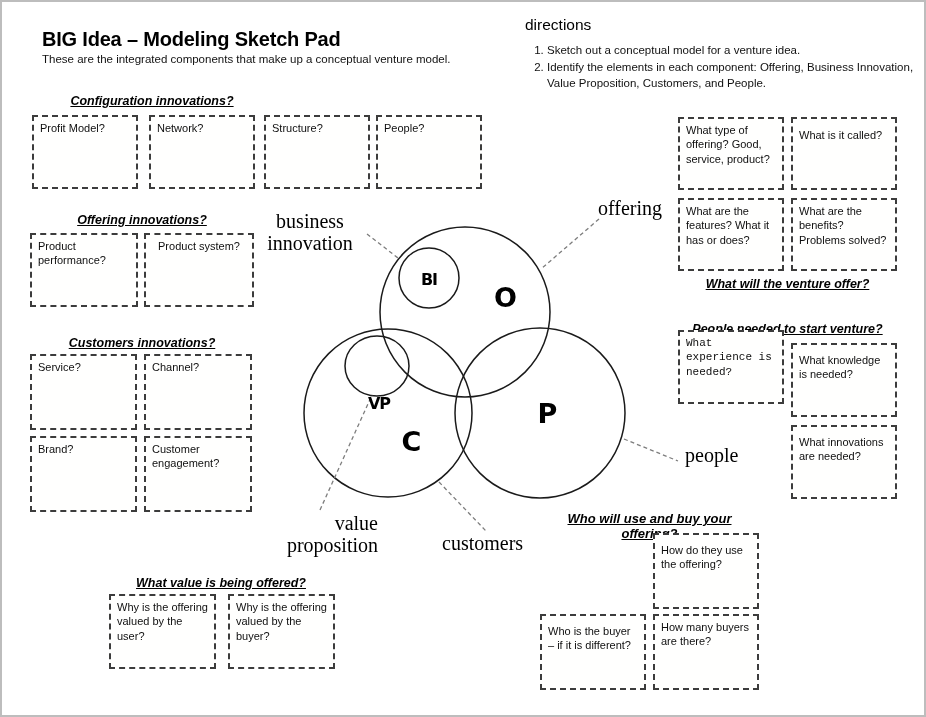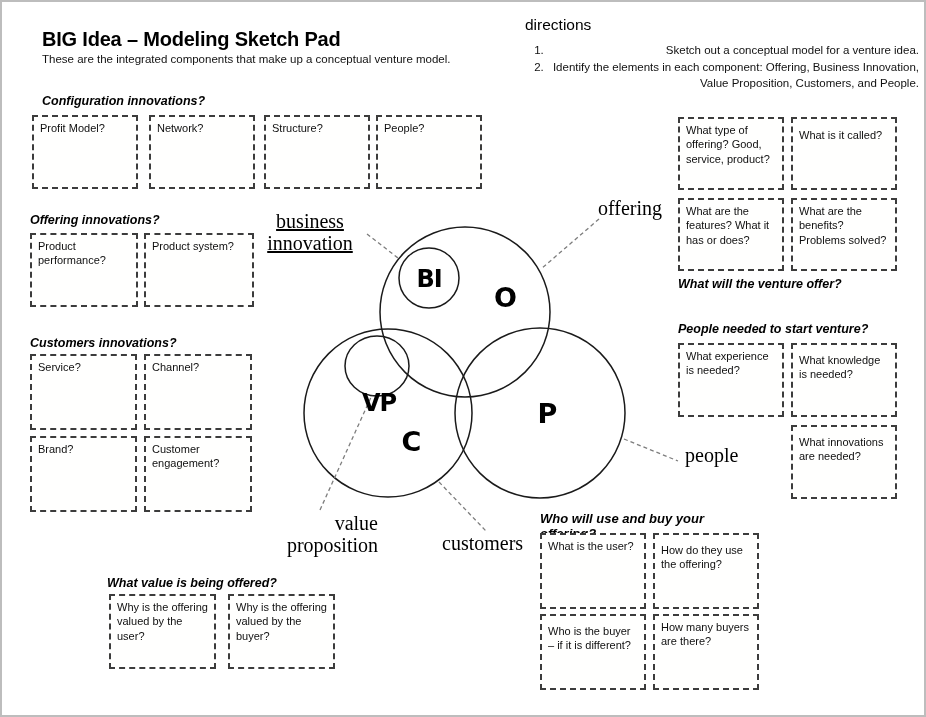--- a/index.html
+++ b/index.html
@@ -5,34 +5,34 @@
   html,body{margin:0;padding:0;background:#e8e8e8;}
   .page{
     position:relative;width:926px;height:717px;background:#ffffff;
     box-sizing:border-box;border:2px solid #bdbdbd;overflow:hidden;
     font-family:"Liberation Sans",sans-serif;color:#000;
   }
   .abs{position:absolute;}
   .page-title{font:700 20px "Liberation Sans",sans-serif;letter-spacing:-.2px;}
   .page-subtitle{font:400 11.5px "Liberation Sans",sans-serif;color:#111;}
   .dir-head{font:400 15.5px "Liberation Sans",sans-serif;}
-  .dir-list{margin:0;padding:0 0 0 22px;width:372px;font:400 11.5px/1.38 "Liberation Sans",sans-serif;color:#111;text-align:right;}
+  .dir-list{margin:0;padding:0 0 0 22px;width:372px;font:400 11.5px/1.38 "Liberation Sans",sans-serif;color:#111;}
   .dir-list li{margin-bottom:1px;}
-  .sec-h{position:absolute;font:italic 700 12.5px "Liberation Sans",sans-serif;color:#000;}
+  .sec-h{position:absolute;font:italic 700 12.5px "Liberation Sans",sans-serif;text-align:center;color:#000;text-decoration:underline;}
   .qbox{
     position:absolute;box-sizing:border-box;background:#fffffe;
     border:2px dashed #3c3c3c;padding:4px 6px;
     font:400 11px/1.3 "Liberation Sans",sans-serif;color:#0f0f0f;
   }
   .venn-label{position:absolute;font:400 20px/1.12 "Liberation Serif",serif;color:#000;text-align:center;}
   .venn-letter{
     position:absolute;transform:translate(-50%,-50%);
     font:800 27px "DejaVu Sans",sans-serif;letter-spacing:-1px;color:#000;
   }
-  .venn-letter.small{font-size:24px;}
+  .venn-letter.small{font-size:16px;}
   svg.overlay{position:absolute;left:0;top:0;pointer-events:none;}
 </style>
 </head>
 <body>
 
 <div class="page">
 
   <div class="abs page-title" style="left:40px;top:26px;">BIG Idea – Modeling Sketch Pad</div>
   <div class="abs page-subtitle" style="left:40px;top:51px;">These are the integrated components that make up a conceptual venture model.</div>
 
@@ -43,41 +43,40 @@
   </ol>
 
   <div class="sec-h" style="left:40px;top:92px;width:220px;">Configuration innovations?</div>
   <div class="qbox" style="left:30px;top:113px;width:106px;height:74px;">Profit Model?</div>
   <div class="qbox" style="left:147px;top:113px;width:106px;height:74px;">Network?</div>
   <div class="qbox" style="left:262px;top:113px;width:106px;height:74px;">Structure?</div>
   <div class="qbox" style="left:374px;top:113px;width:106px;height:74px;">People?</div>
 
   <div class="sec-h" style="left:28px;top:211px;width:224px;">Offering innovations?</div>
   <div class="qbox" style="left:28px;top:231px;width:108px;height:74px;">Product performance?</div>
-  <div class="qbox" style="left:142px;top:231px;width:110px;height:74px;">Product system?</div>
+  <div class="qbox" style="left:142px;top:231px;width:110px;height:74px;text-align:center;">Product system?</div>
 
   <div class="sec-h" style="left:28px;top:334px;width:224px;">Customers innovations?</div>
   <div class="qbox" style="left:28px;top:352px;width:107px;height:76px;">Service?</div>
   <div class="qbox" style="left:142px;top:352px;width:108px;height:76px;">Channel?</div>
   <div class="qbox" style="left:28px;top:434px;width:107px;height:76px;">Brand?</div>
   <div class="qbox" style="left:142px;top:434px;width:108px;height:76px;">Customer engagement?</div>
 
   <div class="qbox" style="left:676px;top:115px;width:106px;height:73px;">What type of offering? Good, service, product?</div>
   <div class="qbox" style="left:789px;top:115px;width:106px;height:73px;padding-top:9px;">What is it called?</div>
   <div class="qbox" style="left:676px;top:196px;width:106px;height:73px;">What are the features? What it has or does?</div>
   <div class="qbox" style="left:789px;top:196px;width:106px;height:73px;">What are the benefits? Problems solved?</div>
   <div class="sec-h" style="left:676px;top:275px;width:219px;">What will the venture offer?</div>
 
   <div class="sec-h" style="left:676px;top:320px;width:219px;">People needed to start venture?</div>
-  <div class="qbox" style="left:676px;top:341px;width:106px;height:74px;">What experience is needed?</div>
+  <div class="qbox" style="left:676px;top:328px;width:106px;height:74px;font-family:Liberation Mono, monospace;">What experience is needed?</div>
   <div class="qbox" style="left:789px;top:341px;width:106px;height:74px;padding-top:8px;">What knowledge is needed?</div>
   <div class="qbox" style="left:789px;top:423px;width:106px;height:74px;padding-top:8px;">What innovations are needed?</div>
 
   <div class="sec-h" style="left:538px;top:509px;width:219px;font-size:13px;">Who will use and buy your offering?</div>
-  <div class="qbox" style="left:538px;top:531px;width:106px;height:76px;">What is the user?</div>
   <div class="qbox" style="left:651px;top:531px;width:106px;height:76px;padding-top:8px;">How do they use the offering?</div>
   <div class="qbox" style="left:651px;top:612px;width:106px;height:76px;">How many buyers are there?</div>
   <div class="qbox" style="left:538px;top:612px;width:106px;height:76px;padding-top:8px;">Who is the buyer – if it is different?</div>
 
   <div class="sec-h" style="left:105px;top:574px;width:228px;">What value is being offered?</div>
   <div class="qbox" style="left:107px;top:592px;width:107px;height:75px;">Why is the offering valued by the user?</div>
   <div class="qbox" style="left:226px;top:592px;width:107px;height:75px;">Why is the offering valued by the buyer?</div>
 
   <svg class="overlay" width="926" height="717" viewBox="0 0 926 717">
     <g fill="none" stroke="#1a1a1a" stroke-width="1.5">
@@ -95,19 +94,19 @@
       <line x1="622" y1="437" x2="676" y2="459"></line>
     </g>
   </svg>
 
   <div class="venn-letter small" style="left:427px;top:277px;">BI</div>
   <div class="venn-letter" style="left:503px;top:295px;">O</div>
   <div class="venn-letter small" style="left:377px;top:363px;margin-top:38px;">VP</div>
   <div class="venn-letter" style="left:409px;top:439px;">C</div>
   <div class="venn-letter" style="left:545px;top:411px;">P</div>
 
-  <div class="venn-label" style="left:250px;top:208px;width:116px;text-decoration:underline;">business innovation</div>
+  <div class="venn-label" style="left:250px;top:208px;width:116px;">business innovation</div>
   <div class="venn-label" style="left:596px;top:195px;">offering</div>
   <div class="venn-label" style="left:248px;top:510px;width:128px;text-align:right;">value proposition</div>
   <div class="venn-label" style="left:440px;top:530px;">customers</div>
   <div class="venn-label" style="left:683px;top:442px;">people</div>
 
 </div>
 
 </body></html>

